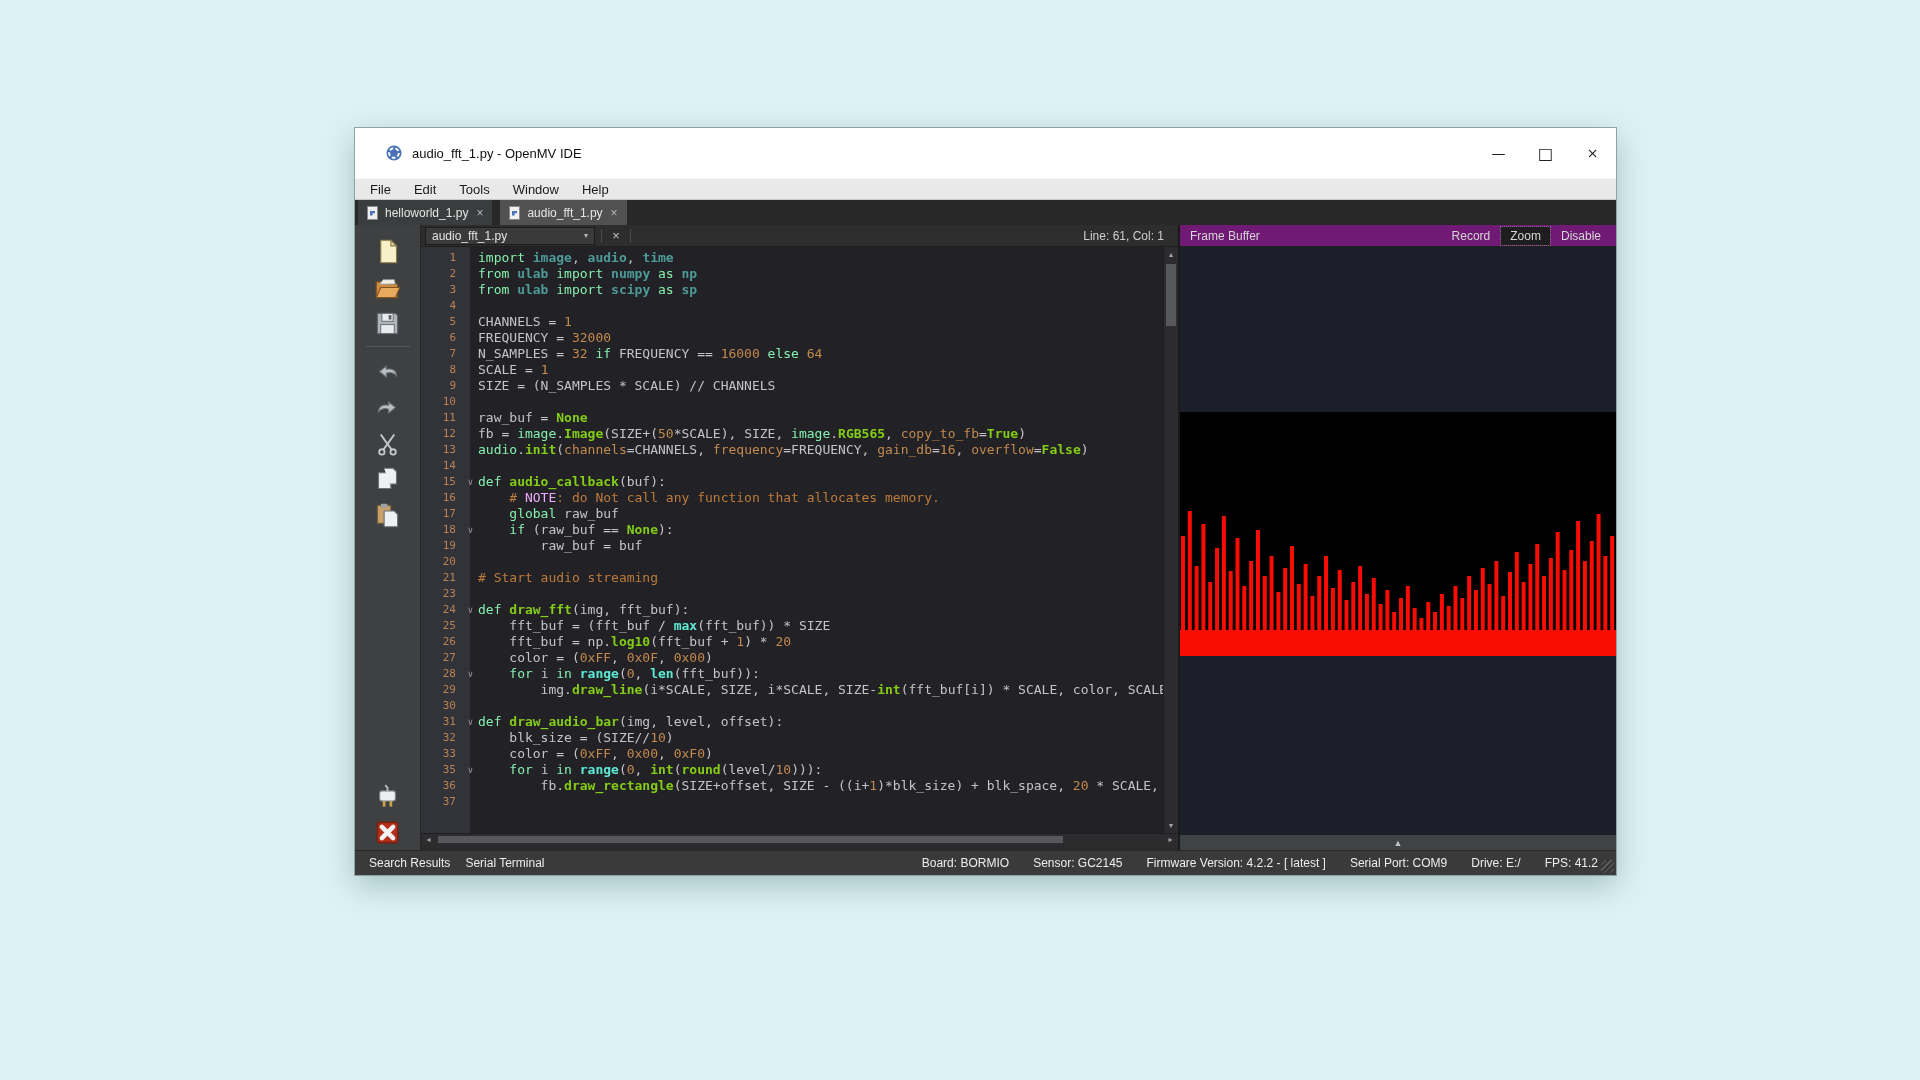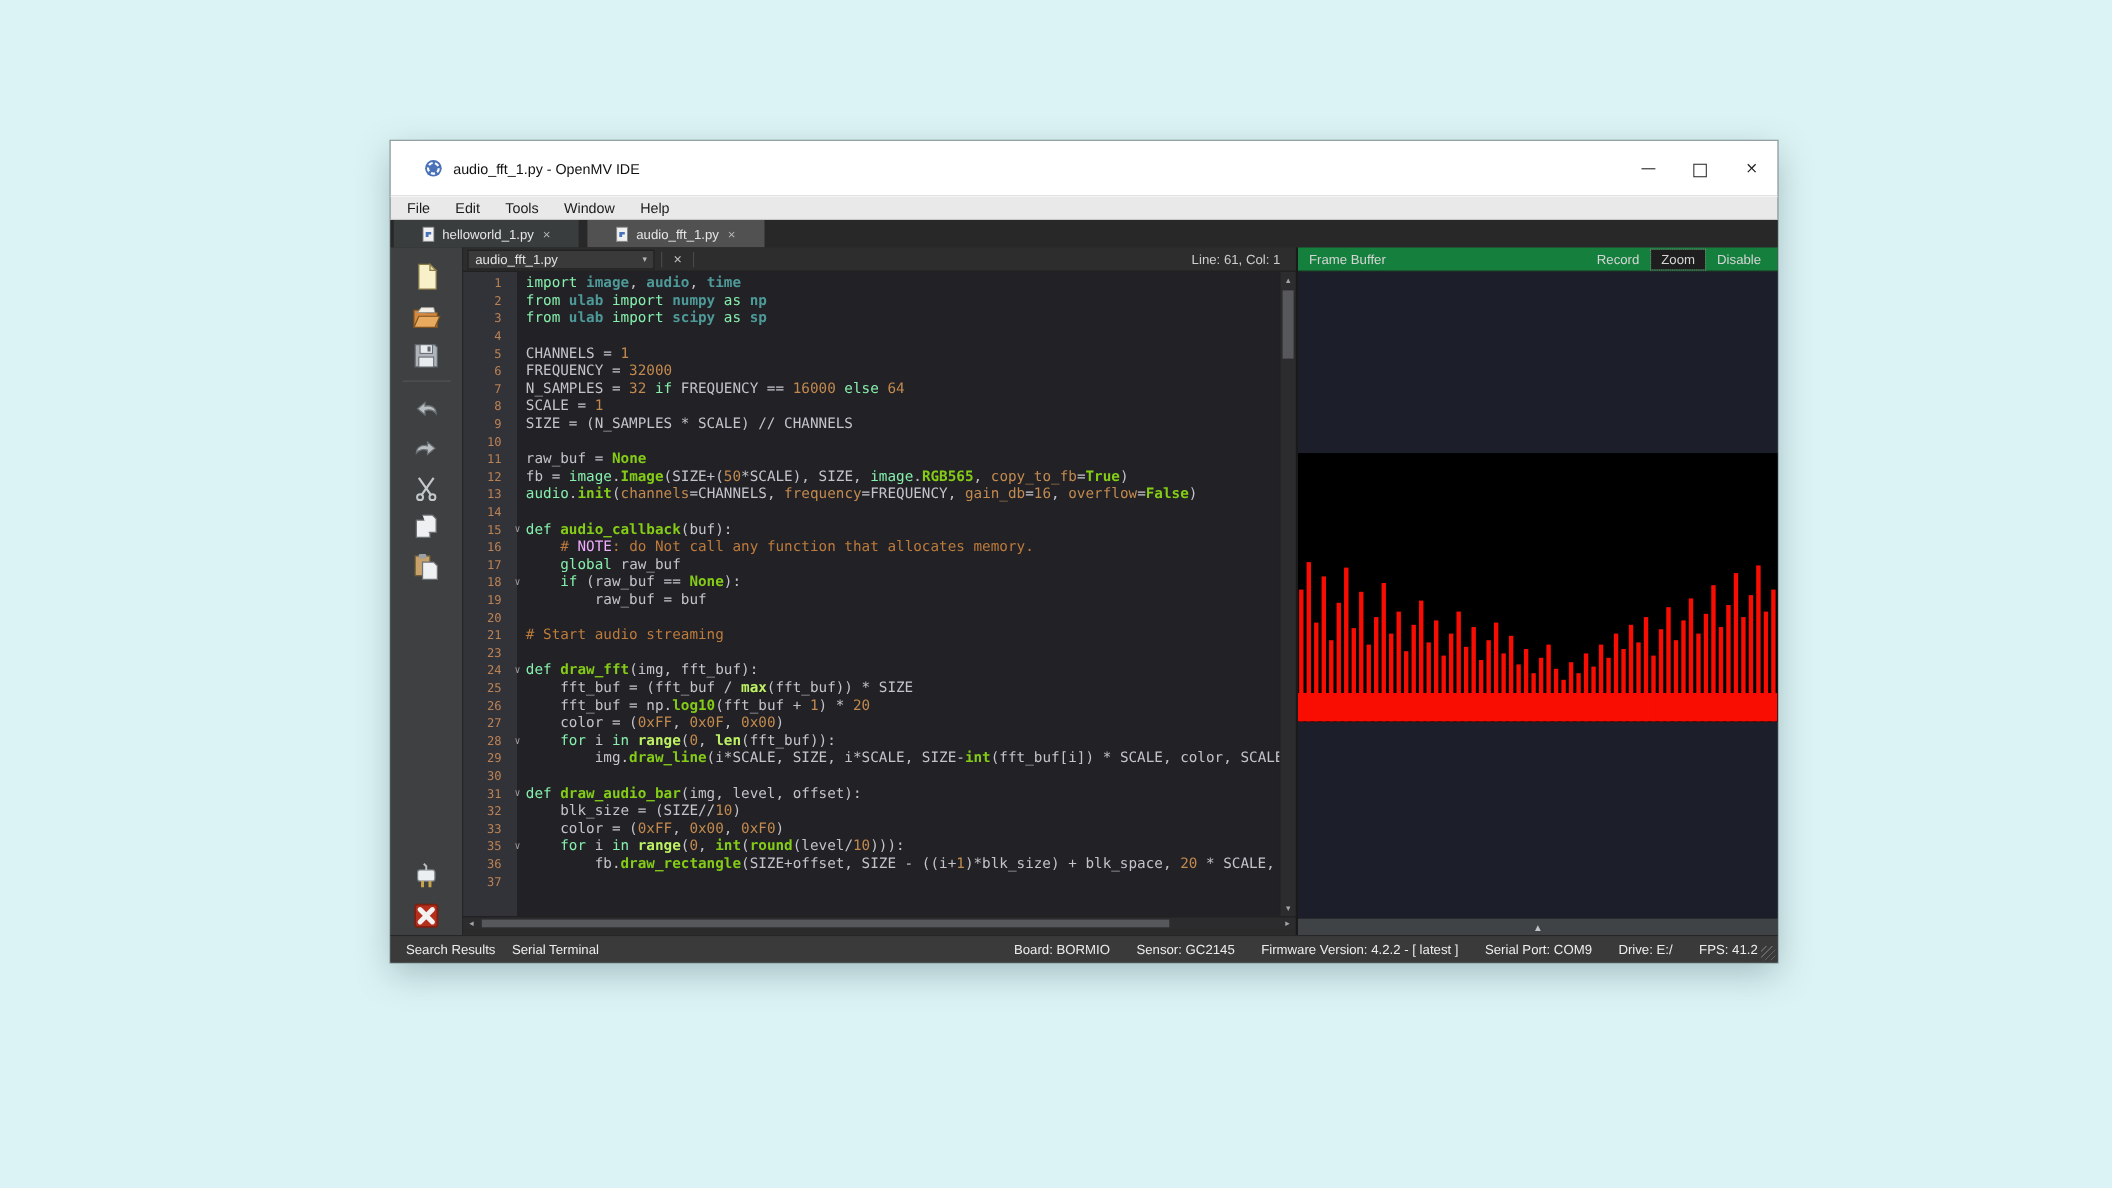--- a/index.html
+++ b/index.html
@@ -19,21 +19,21 @@
              font-size:14px; color:#222; font-family:"DejaVu Sans", sans-serif; cursor:default; }
   .win-btn.max { font-size:16px; }
 
   
   .menubar { height:22px; background:#e9e9e9; border-top:1px solid #f5f5f5; border-bottom:1px solid #c9c9c9;
              display:flex; align-items:center; padding-left:12px; }
   .menu-item { font-size:13px; color:#1a1a1a; margin-right:17px; padding:1px 3px; }
 
   
   .tabbar { height:25px; background:#282828; display:flex; align-items:stretch; padding-left:3px; }
-  .tab { display:flex; align-items:center; padding:0 26px; margin-right:8px; background:#3a3d3e; }
+  .tab { display:flex; align-items:center; padding:0 9px; margin-right:8px; background:#3a3d3e; }
   .tab.active { background:#515151; }
   .tab .tab-label { font-size:12px; color:#e6e6e6; margin:0 8px 0 7px; white-space:nowrap; }
   .tab .tab-close { font-size:12px; color:#b9b9b9; }
   .tab-file-icon { width:11px; height:14px; }
 
   
   .main { flex:1; display:flex; min-height:0; }
 
   
   .toolbar { width:66px; background:#3e4041; border-right:1px solid #252525;
@@ -59,21 +59,21 @@
   .code-wrap { flex:1; display:flex; min-height:0; }
   .code-lines { flex:1; position:relative; background:#212126; overflow:hidden;
                 font-family:"DejaVu Sans Mono", monospace; font-size:13px; line-height:16px; padding-top:3px; }
   .gutter-bg { position:absolute; left:0; top:0; bottom:0; width:49px; background:#323239; }
   .line { display:flex; height:16px; position:relative; white-space:pre; }
   .ln { width:42px; text-align:right; padding-right:7px; color:#bb8254; font-size:11px; line-height:16px; flex:none; }
   .fold { width:15px; color:#9a9a9a; font-size:9px; line-height:16px; text-align:center; flex:none; }
   .txt { white-space:pre; }
   .tok-p { color:#c3c3c9; }
   .tok-k { color:#86efac; }
-  .tok-kb { color:#bef264; font-weight:bold; }
+  .tok-kb { color:#5eead4; font-weight:bold; }
   .tok-m { color:#4e9a99; font-weight:bold; }
   .tok-f { color:#84cc16; font-weight:bold; }
   .tok-o { color:#c28a4e; }
   .tok-c { color:#bd7b3c; }
   .tok-cu { color:#f0abfc; }
 
   
   .vscroll { width:15px; background:#2c2c2e; border-left:1px solid #1f1f1f; display:flex; flex-direction:column; }
   .vs-arrow { height:15px; text-align:center; font-size:8px; line-height:15px; color:#a3a6a9; }
   .vs-track { flex:1; position:relative; }
@@ -81,21 +81,21 @@
   .hscroll { height:12px; background:#2c2c2e; border-top:1px solid #1f1f1f; display:flex; align-items:stretch; }
   .hs-arrow { width:15px; text-align:center; font-size:8px; line-height:11px; color:#a3a6a9; }
   .hs-track { flex:1; position:relative; }
   .hs-thumb { position:absolute; top:2px; bottom:2px; left:2px; width:86%; background:#56585c; }
   .editor-gap { height:5px; background:#2b2b2b; }
 
   .divider { width:2px; background:#1a1a1a; }
 
   
   .framebuffer { flex:1; display:flex; flex-direction:column; min-width:0; }
-  .fb-header { height:22px; background:#15803d; border-bottom:1px solid #1f1f1f;
+  .fb-header { height:22px; background:#701a75; border-bottom:1px solid #1f1f1f;
                display:flex; align-items:center; padding:0 6px 0 10px; }
   .fb-title { font-size:12px; color:#d5d5d5; flex:1; }
   .fb-btn { font-size:12px; color:#d5d5d5; padding:2px 9px; margin-left:2px; }
   .fb-btn.active { background:#1e1e1e; outline:1px dotted #777; }
   .fb-viewport { flex:1; background:#1c1f29; position:relative; overflow:hidden; }
   .fft-box { position:absolute; left:0; top:165px; width:436px; height:244px; background:#000; }
   .fft-box svg { width:100%; height:100%; display:block; }
   .fb-expander { height:15px; background:#404345; display:flex; align-items:center; justify-content:center;
                  font-size:9px; color:#c2c5c7; }
 

